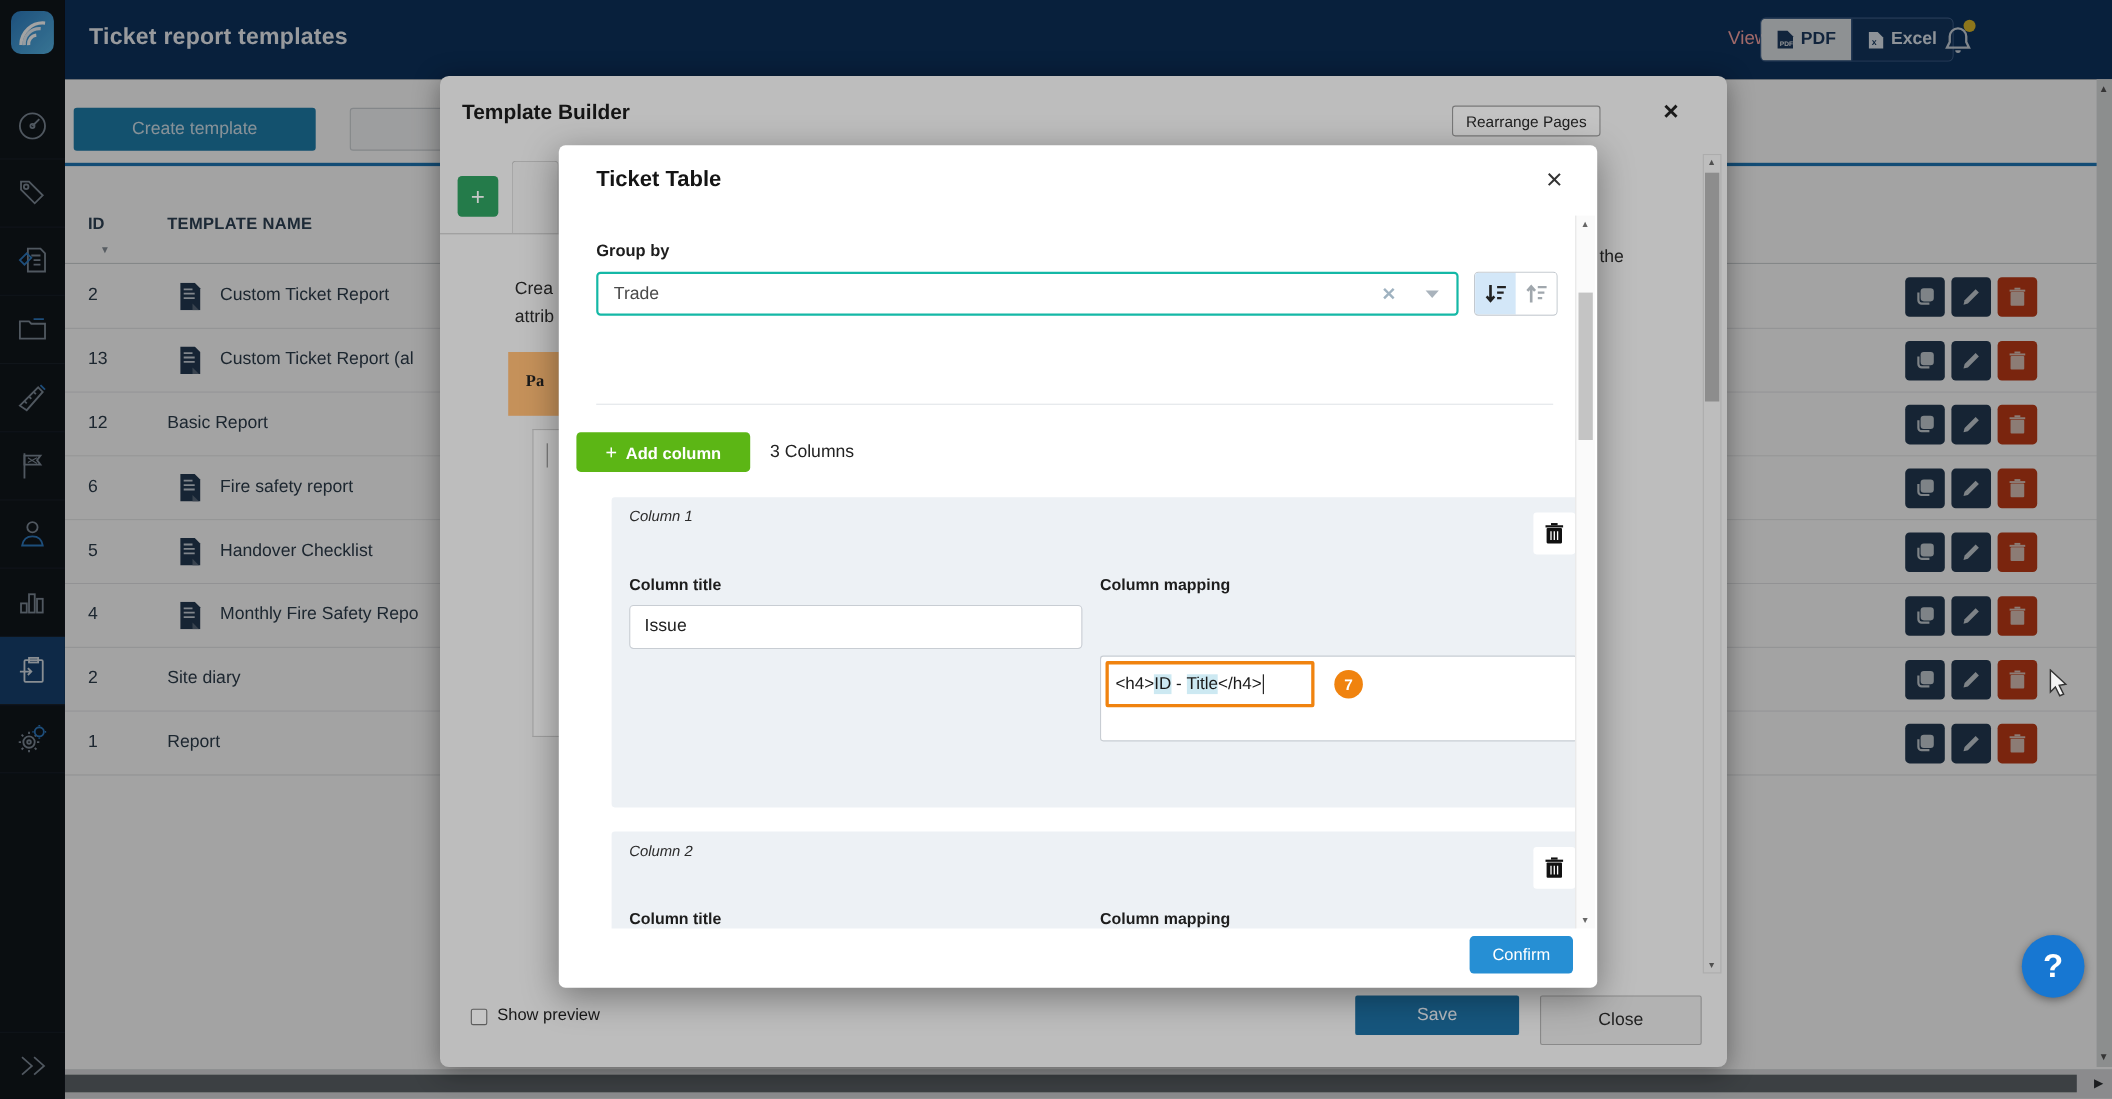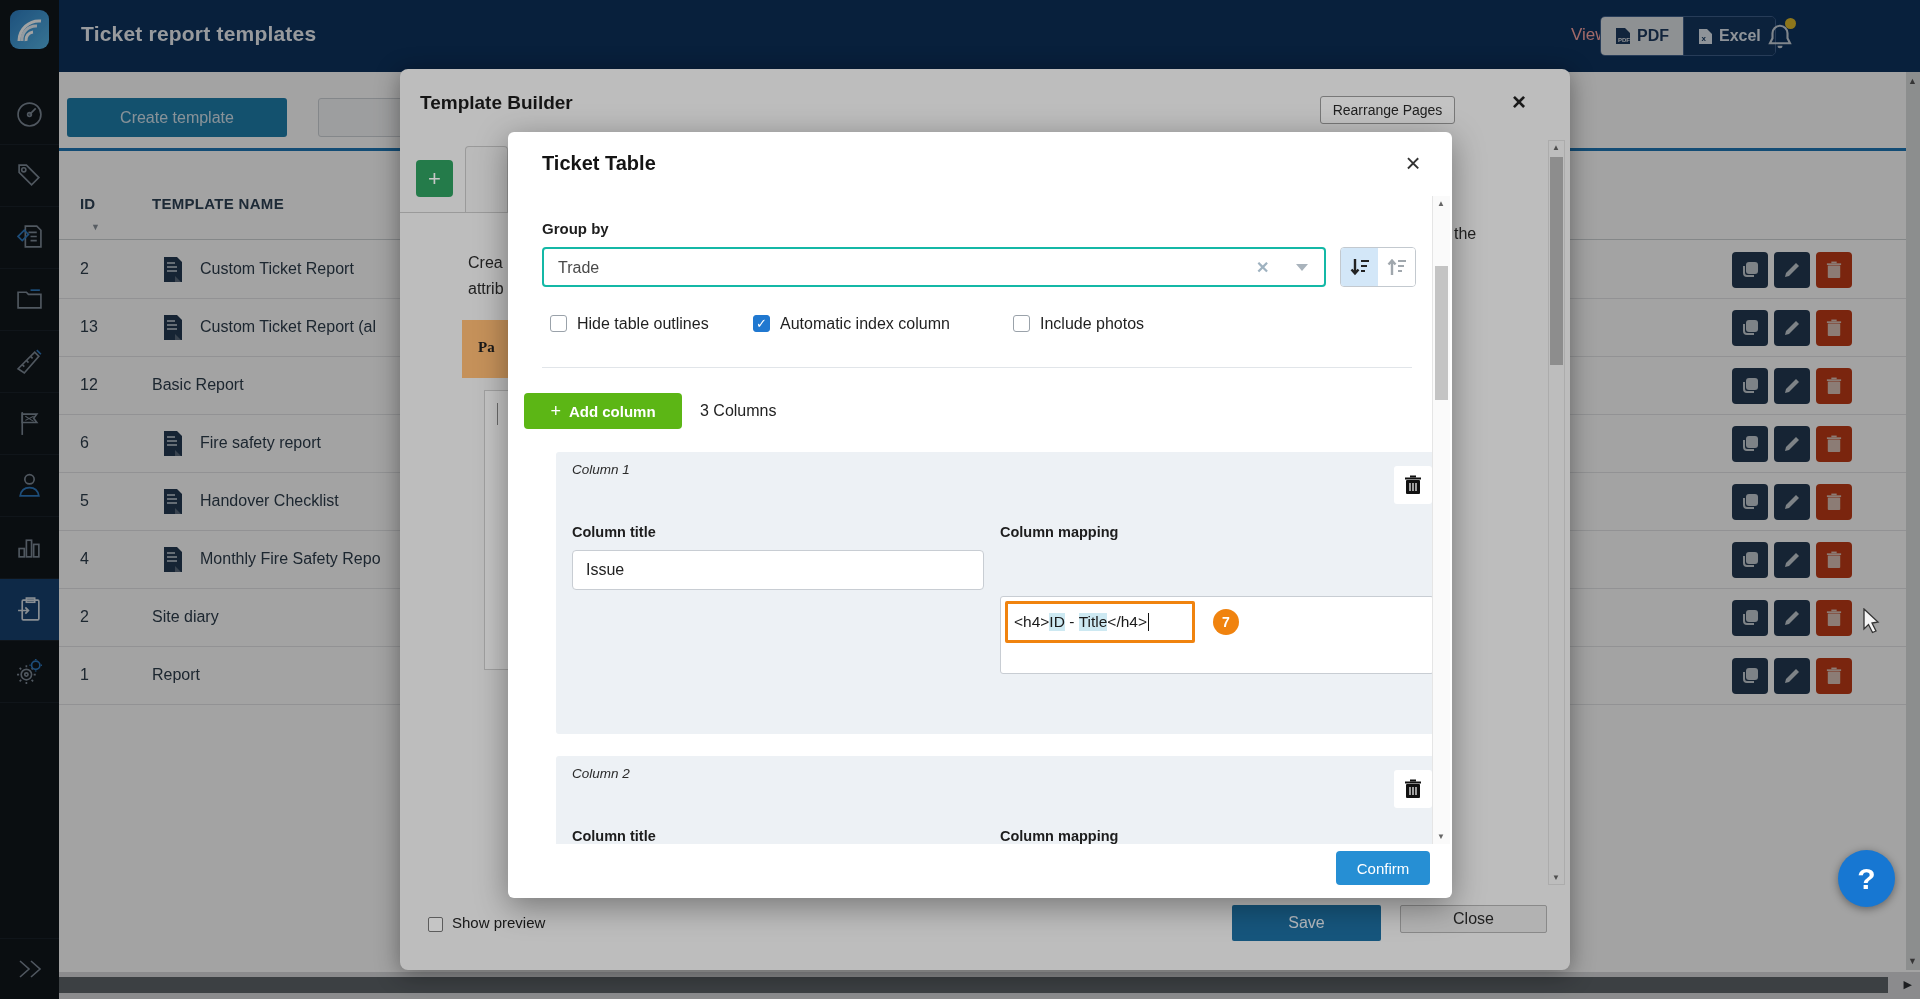--- a/index.html
+++ b/index.html
@@ -78,21 +78,21 @@
   .tb-frag { position:absolute; font-size:16px; color:#2b2b2b; }
   .tb-band { position:absolute; left:62px; top:251px; width:46px; height:58px; background:#fdba74;font-family:Liberation Serif, serif; }
   .tb-band span { position:absolute; left:16px; top:19px; font-size:15px; font-weight:bold; color:#222; }
   .tb-panel { position:absolute; left:84px; top:321px; width:26px; height:280px; background:#fcfcfc;
               border:1px solid #cdcdcd; border-right:none; }
   .tb-panel i { position:absolute; left:12px; top:12px; width:1px; height:22px; background:#888; }
   .tb-cb { position:absolute; left:28px; top:848px; width:15px; height:15px; border:1px solid #777; border-radius:2px; background:#fdfdfd; }
   .tb-showprev { position:absolute; left:52px; top:845px; font-size:15px; color:#222; }
   .tb-save { position:absolute; left:832px; top:836px; width:149px; height:36px; background:#1d6fa0; border:none;
              border-radius:2px; color:#e8eef5; font-size:16px; }
-  .tb-closebtn { position:absolute; left:1000px; top:836px; width:147px; height:28px; background:#e4e4e4;
+  .tb-closebtn { position:absolute; left:1000px; top:836px; width:147px; height:45px; background:#e4e4e4;
                  border:1px solid #b0b0b0; border-radius:2px; color:#2b2b2b; font-size:16px; }
   .tb-sbar { position:absolute; left:1148px; top:71px; width:17px; height:745px; background:#f3f3f3; border:1px solid #ddd; }
   .tb-sbar .thumb { position:absolute; left:1px; top:16px; width:13px; height:208px; background:#b5b5b5; }
   .tb-sbar .up, .tb-sbar .dn { position:absolute; left:3px; font-size:8px; color:#666; }
 
   
   .tt-modal { position:absolute; left:508px; top:132px; width:944px; height:766px; background:#fff;
               border-radius:6px; z-index:40; box-shadow:0 8px 32px rgba(0,0,0,.38); }
   .tt-title { position:absolute; left:34px; top:20px; font-size:20px; font-weight:bold; color:#141414; }
   .tt-close { position:absolute; left:888px; top:14px; width:34px; height:34px; background:none; border:none;
@@ -586,28 +586,20 @@
         </svg>
       </button>
       <button class="sort-btn">
         <svg width="22" height="20" viewBox="0 0 22 20">
           <path d="M6 18V4M2.5 7.5L6 3.5l3.5 4" stroke="#a0a7ad" stroke-width="2.4" fill="none"></path>
           <path d="M12 4h8M12 9h6M12 14h4" stroke="#a0a7ad" stroke-width="2.2"></path>
         </svg>
       </button>
     </div>
 
-    <div class="cbrow">
-      <span class="cb" style="left:42px"></span>
-      <span class="cblbl" style="left:69px">Hide table outlines</span>
-      <span class="cb checked" style="left:245px">✓</span>
-      <span class="cblbl" style="left:272px">Automatic index column</span>
-      <span class="cb" style="left:505px"></span>
-      <span class="cblbl" style="left:532px">Include photos</span>
-    </div>
 
     <div class="divider"></div>
 
     <button class="btn-addcol"><span class="plus">+</span><span>Add column</span></button>
     <div class="col-count">3 Columns</div>
 
     <div class="colcard" style="top:256px; height:282px;">
       <div class="chead">Column 1</div>
       <button class="btn-trash">
         <svg width="18" height="20" viewBox="0 0 18 20">

